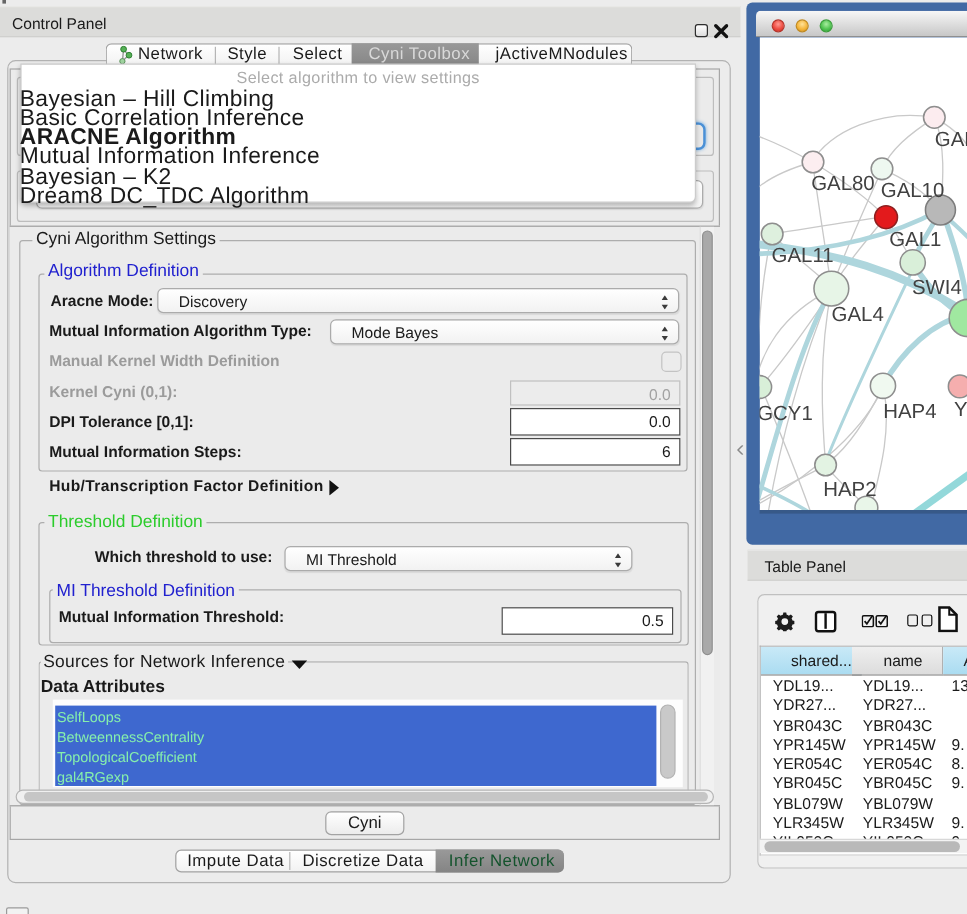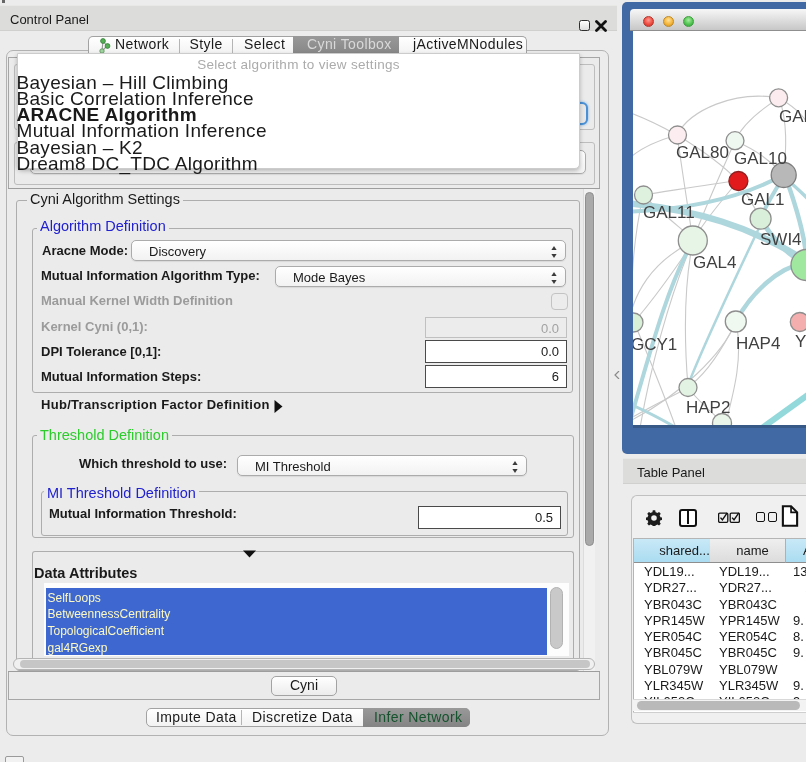--- a/index.html
+++ b/index.html
@@ -119,27 +119,28 @@
         <path d="M3,12 L5.6,8 L0.4,8 Z" fill="#3a3a3a"></path>
   </svg>
 </div>
 
 <div class="abs" style="left:41px;top:491px;width:527px;height:45px;border:1px solid #adadad;border-radius:3px;"></div>
 <div class="abs" style="left:44px;top:484.5px;background:#ebebeb;padding:0 3px;color:#2121cf;font-size:14.5px;">MI Threshold Definition</div>
 <div class="abs bold" style="left:49px;top:506px;">Mutual Information Threshold:</div>
 <div class="abs field" style="left:418px;top:506px;width:143px;height:23px;">0.5</div>
 
 <div class="abs" style="left:32px;top:551px;width:542px;height:117px;border:1px solid #adadad;border-radius:3px;border-bottom:none;"></div>
+<div class="abs" style="left:34px;top:543.5px;background:#ebebeb;padding:0 2px;font-size:14.5px;letter-spacing:0.2px;">Sources for Network Inference</div>
 <svg class="abs" style="left:243px;top:550px;" width="13" height="8" viewBox="0 0 13 8">
       <path d="M0,0.5 L13,0.5 L6.5,7.5 Z" fill="#111"></path>
     </svg>
 <div class="abs bold" style="left:34px;top:564.5px;font-size:14.5px;">Data Attributes</div>
 
 <div class="abs" style="left:43.5px;top:583px;width:525px;height:73px;background:#fdfdfd;"></div>
-<div class="abs" style="left:46px;top:587.5px;width:501px;height:67.5px;background:#3e68cf;color:#fef9c3;font-size:12px;padding-top:3.2px;">
+<div class="abs" style="left:46px;top:587.5px;width:501px;height:67.5px;background:#3e68cf;color:#86efac;font-size:12px;padding-top:3.2px;">
   <div style="padding-left:1.5px;height:16.8px;">SelfLoops</div>
   <div style="padding-left:1.5px;height:16.8px;">BetweennessCentrality</div>
   <div style="padding-left:1.5px;height:16.8px;">TopologicalCoefficient</div>
   <div style="padding-left:1.5px;height:16.8px;">gal4RGexp</div>
 </div>
 <div class="abs" style="left:550px;top:587px;width:13px;height:62px;background:#c9c9c9;border:1px solid #b2b2b2;border-radius:7px;"></div>
 
 <div class="abs" style="left:13px;top:657.5px;width:582px;height:12px;background:#f0f0f0;border:1px solid #b5b5b5;border-radius:6px;"></div>
 <div class="abs" style="left:20px;top:659.5px;width:570px;height:8px;background:#c6c6c6;border-radius:4px;"></div>
 

